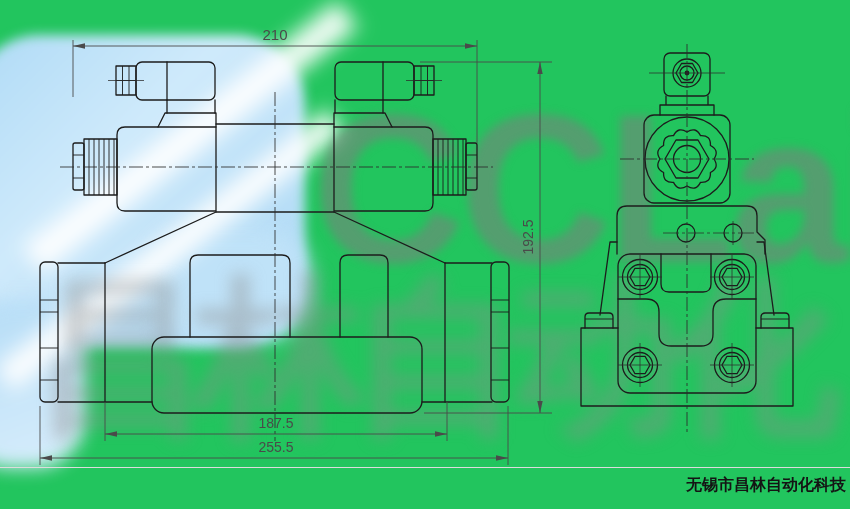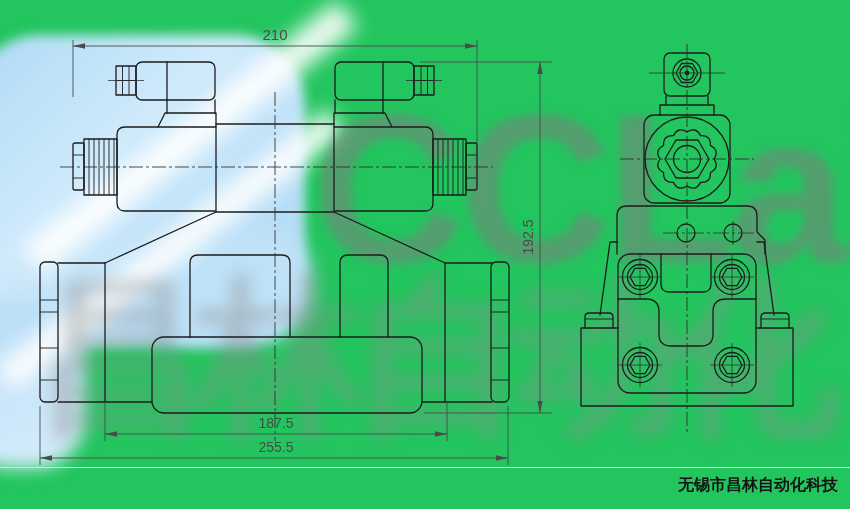--- a/index.html
+++ b/index.html
@@ -27,21 +27,21 @@
   svg{position:absolute;left:0;top:0;}
   .ln{stroke:#1c1c1c;stroke-width:1.3;fill:none;stroke-linejoin:round;stroke-linecap:round;}
   .thin{stroke:#1c1c1c;stroke-width:0.9;fill:none;}
   .cl{stroke:#2b2b2b;stroke-width:0.85;fill:none;stroke-dasharray:14 3 3 3;}
   .tick{stroke:#2b2b2b;stroke-width:0.75;fill:none;}
   .dim{stroke:#4a4a4a;stroke-width:0.9;fill:none;}
   .ar{fill:#4a4a4a;stroke:none;}
   .dimtxt{fill:#4a4a4a;font-family:"Liberation Sans",sans-serif;}
   
   .footer-line{position:absolute;left:0;top:467px;width:850px;height:1px;background:#dcdcdc;}
-  .footer-text{position:absolute;right:12px;top:475px;width:400px;text-align:right;
+  .footer-text{position:absolute;right:4px;top:475px;width:400px;text-align:right;
     font-size:16px;font-weight:bold;color:#141414;}
 </style>
 </head>
 <body>
 
 <div id="stage">
 
   <div class="wm blue-blob1"></div>
   <div class="wm blue-blob2"></div>
   <div class="wm blue-blob3"></div>

